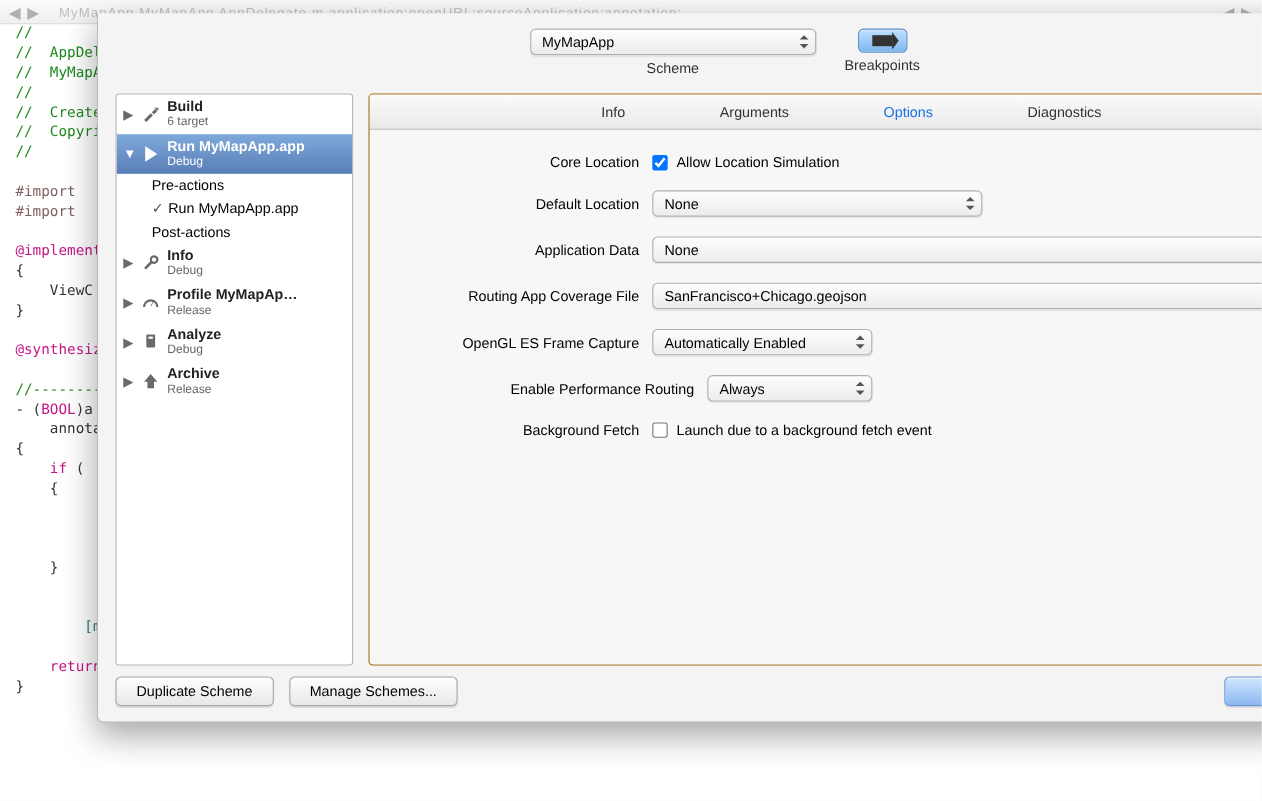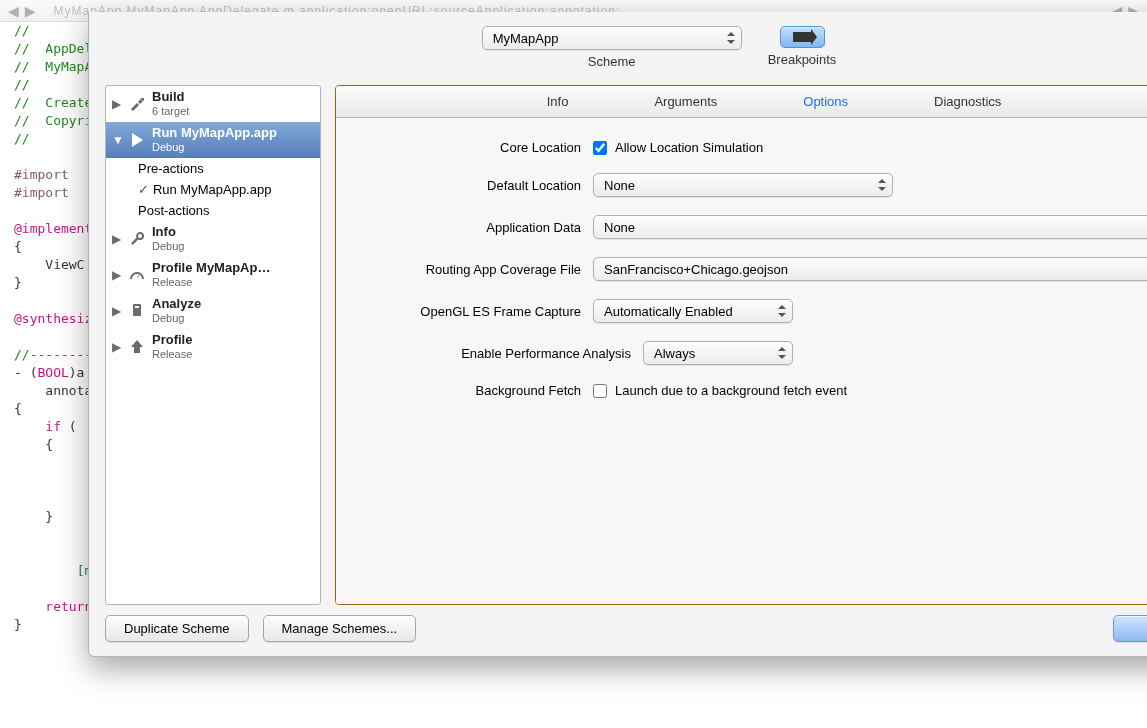--- a/index.html
+++ b/index.html
@@ -362,21 +362,21 @@
           </span>
       </div>
       <div class="scheme-item">
         <span class="disclosure">▶</span>
         <span class="icon">
             <svg width="18" height="18" viewBox="0 0 18 18">
               <path class="ico-fill" d="M9 2 L15 9 L12 9 L12 15 L6 15 L6 9 L3 9 Z"></path>
             </svg>
           </span>
         <span class="scheme-txt">
-            <span class="scheme-title">Profile</span>
+            <span class="scheme-title">Archive</span>
             <span class="scheme-sub">Release</span>
           </span>
       </div>
     </div>
 
     <div class="content-panel">
       <div class="tabs">
         <span class="tab">Info</span>
         <span class="tab">Arguments</span>
         <span class="tab active">Options</span>
@@ -417,21 +417,21 @@
         </div>
         <div class="form-row">
           <div class="form-label">OpenGL ES Frame Capture</div>
           <div class="form-field">
             <div class="popup-sel w200">
                 <span>Automatically Enabled</span>
               </div>
           </div>
         </div>
         <div class="form-row">
-          <div class="form-label" style="width:285px">Enable Performance Analysis</div>
+          <div class="form-label" style="width:285px">Enable Performance Routing</div>
           <div class="form-field">
             <div class="popup-sel w150">
                 <span>Always</span>
               </div>
           </div>
         </div>
         <div class="form-row">
           <div class="form-label">Background Fetch</div>
           <div class="form-field">
             <input type="checkbox" style="">

